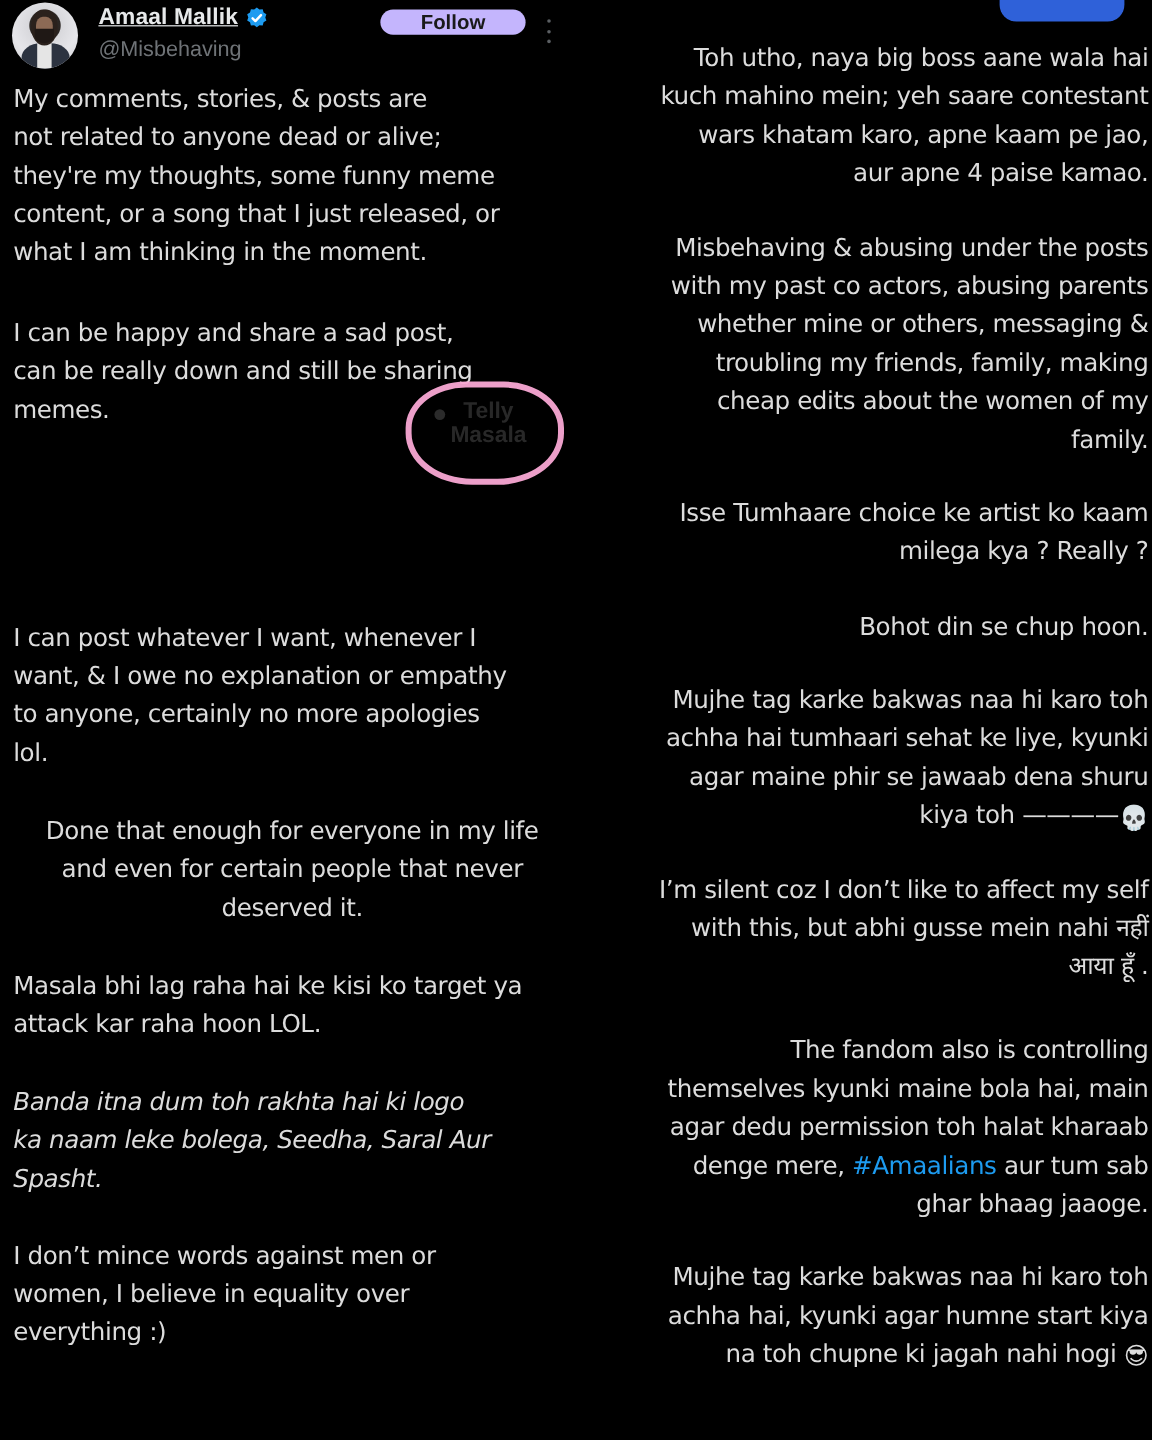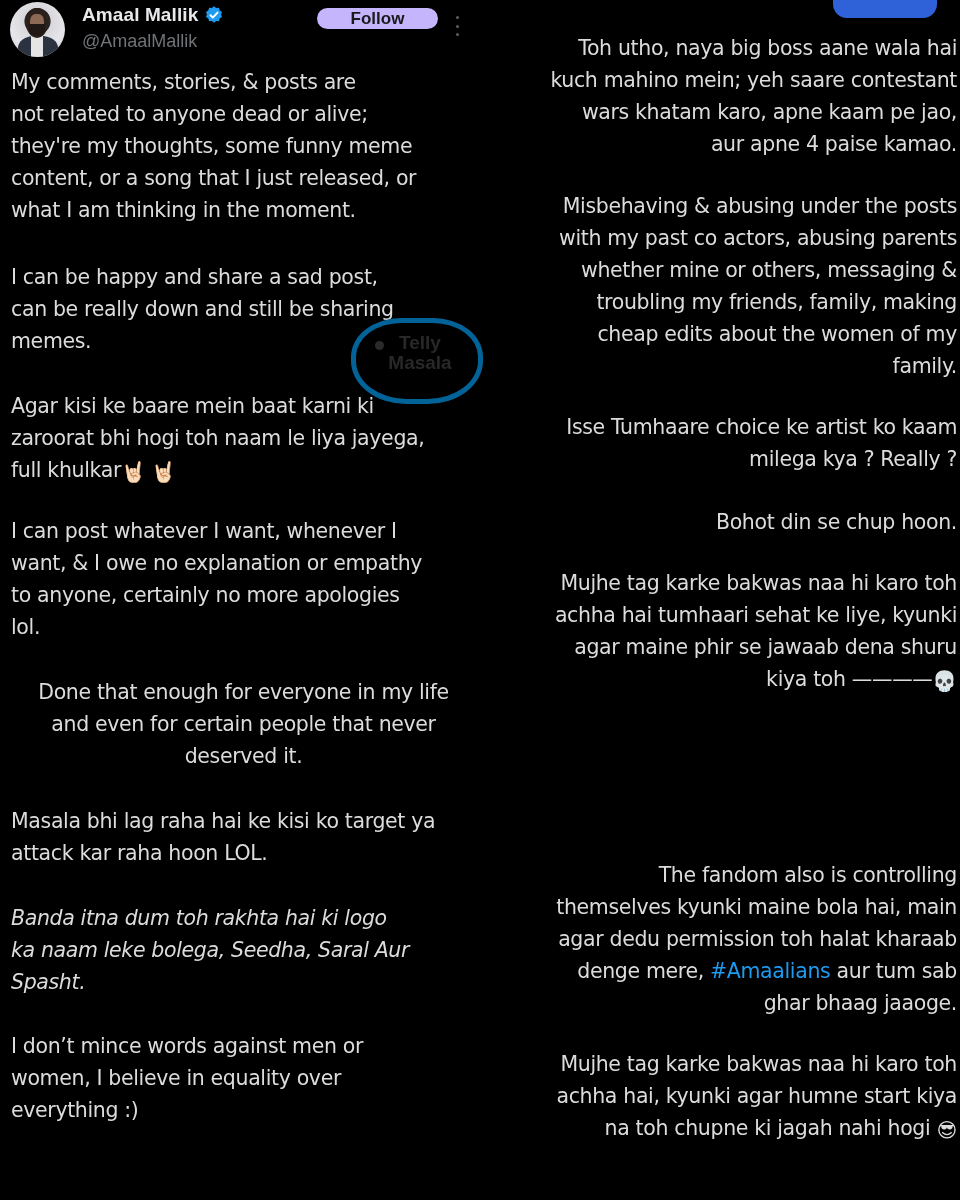--- a/index.html
+++ b/index.html
@@ -100,20 +100,21 @@
       display: flex;
       align-items: center;
       gap: 6px;
     }
     .user-name {
       font-family: "Liberation Sans", sans-serif;
       font-weight: bold;
       font-size: 19px;
       color: #e7e9ea;
       letter-spacing: 0.1px;
+      text-decoration: underline;
     }
     .verified-icon {
       width: 20px;
       height: 20px;
       display: inline-block;
     }
     .user-handle {
       position: absolute;
       left: 72px;
       top: 29px;
@@ -188,25 +189,25 @@
       top: -20px;
       width: 104px;
       height: 38px;
       border-radius: 14px;
       background: #2f61d9;
     }
 
     
     .watermark {
       position: absolute;
-      left: 351px;
+      left: 338px;
       top: 318px;
       width: 132px;
       height: 86px;
-      border: 5px solid #0369a1;
+      border: 5px solid #f9a8d4;
       border-radius: 38% 38% 42% 42% / 45% 45% 50% 50%;
       opacity: 0.95;
     }
     .watermark-dot {
       position: absolute;
       left: 19px;
       top: 18px;
       width: 9px;
       height: 9px;
       border-radius: 50%;
@@ -241,42 +242,39 @@
 
     <div class="user-name-row">
       <span class="user-name">Amaal Mallik</span>
       <span class="verified-icon">
         <svg viewBox="0 0 24 24" width="20" height="20">
           <path fill="#1d9bf0" d="M12 1.5l2.6 2 3.3-.2.9 3.2 2.8 1.8-1.1 3.1 1.1 3.1-2.8 1.8-.9 3.2-3.3-.2-2.6 2-2.6-2-3.3.2-.9-3.2-2.8-1.8 1.1-3.1-1.1-3.1 2.8-1.8.9-3.2 3.3.2z"></path>
           <path fill="none" stroke="#ffffff" stroke-width="2.4" stroke-linecap="round" stroke-linejoin="round" d="M7.8 12.3l2.8 2.8 5.6-6"></path>
         </svg>
       </span>
     </div>
-    <span class="user-handle">@AmaalMallik</span>
+    <span class="user-handle">@Misbehaving</span>
 
     <button class="follow-button">Follow</button>
 
     <div class="more-icon">
       <span></span>
         <span></span>
         <span></span>
     </div>
   </div>
 
   <p class="para" style="top:66px;">My comments, stories, &amp; posts are
 not related to anyone dead or alive;
 they're my thoughts, some funny meme
 content, or a song that I just released, or
 what I am thinking in the moment.</p>
   <p class="para" style="top:261px;">I can be happy and share a sad post,
 can be really down and still be sharing
 memes.</p>
-  <p class="para" style="top:390px;"><span>Agar kisi ke baare mein baat karni ki
-zaroorat bhi hogi toh naam le liya jayega,
-full khulkar</span><span class="emoji">🤘🏻 🤘🏻</span></p>
   <p class="para" style="top:515px;">I can post whatever I want, whenever I
 want, &amp; I owe no explanation or empathy
 to anyone, certainly no more apologies
 lol.</p>
   <p class="para" style="top:676px;text-align:center;">Done that enough for everyone in my life
 and even for certain people that never
 deserved it.</p>
   <p class="para" style="top:805px;">Masala bhi lag raha hai ke kisi ko target ya
 attack kar raha hoon LOL.</p>
   <p class="para" style="top:902px;font-style:italic;">Banda itna dum toh rakhta hai ki logo
@@ -308,20 +306,23 @@
 troubling my friends, family, making
 cheap edits about the women of my
 family.</p>
   <p class="para" style="top:411px;">Isse Tumhaare choice ke artist ko kaam
 milega kya ? Really ?</p>
   <p class="para" style="top:506px;">Bohot din se chup hoon.</p>
   <p class="para" style="top:567px;"><span>Mujhe tag karke bakwas naa hi karo toh
 achha hai tumhaari sehat ke liye, kyunki
 agar maine phir se jawaab dena shuru
 kiya toh ————</span><span class="emoji">💀</span></p>
+  <p class="para" style="top:725px;">I’m silent coz I don’t like to affect my self
+with this, but abhi gusse mein nahi नहीं
+आया हूँ .</p>
   <p class="para" style="top:859px;"><span>The fandom also is controlling
 themselves kyunki maine bola hai, main
 agar dedu permission toh halat kharaab
 denge mere, </span><span class="hashtag">#Amaalians</span><span> aur tum sab
 ghar bhaag jaaoge.</span></p>
   <p class="para" style="top:1048px;"><span>Mujhe tag karke bakwas naa hi karo toh
 achha hai, kyunki agar humne start kiya
 na toh chupne ki jagah nahi hogi</span> <span class="emoji">😎</span></p>
 </div>
 

